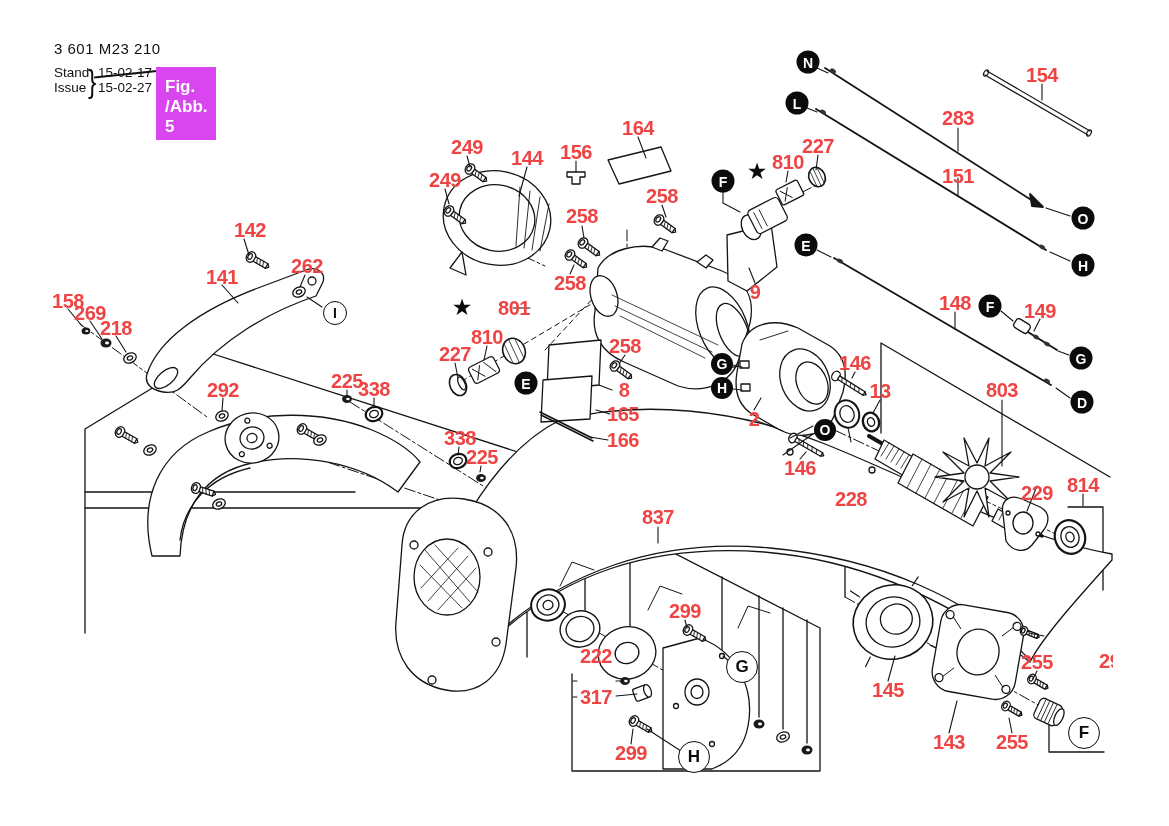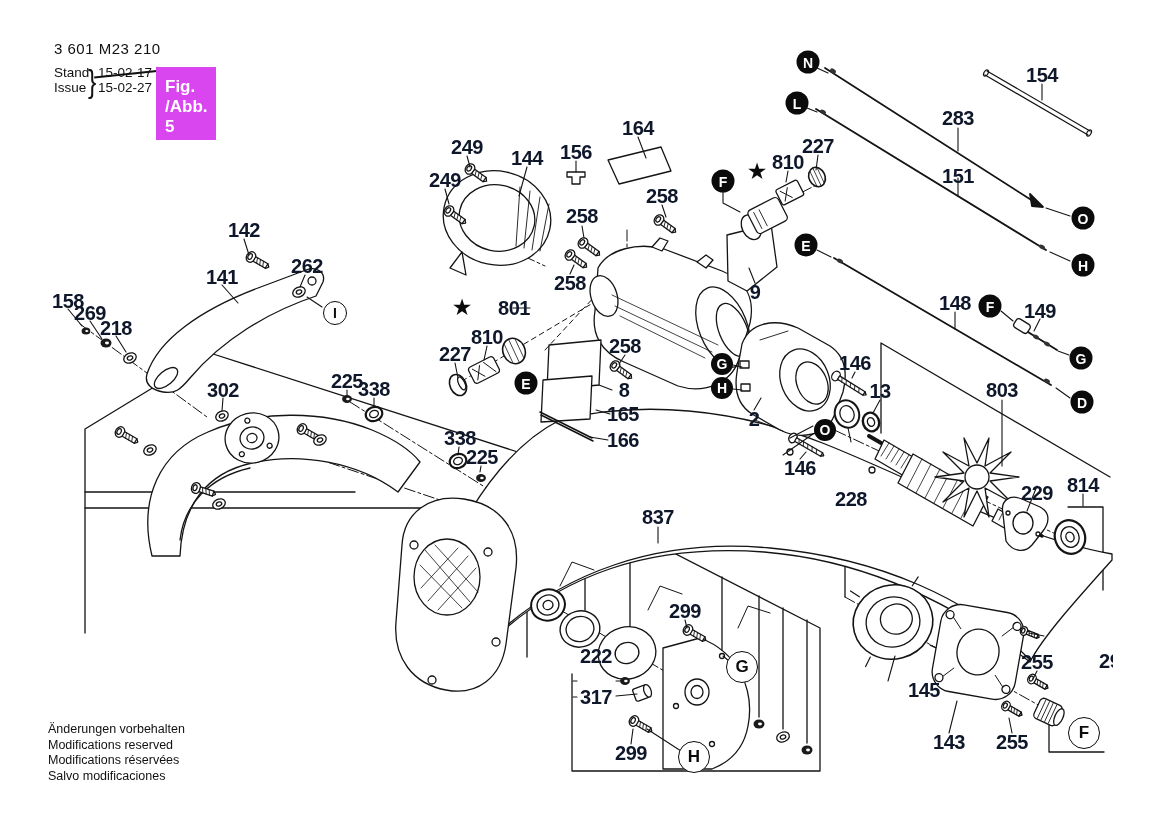--- a/index.html
+++ b/index.html
@@ -1,21 +1,21 @@
 <!DOCTYPE html>
 <html><head>
 <meta charset="utf-8">
 <style>
   html,body{margin:0;padding:0;background:#fff;}
   #stage{position:relative;width:1113px;height:826px;background:#fff;overflow:hidden;
          font-family:Liberation Sans, sans-serif;color:#111;}
   #art{position:absolute;left:0;top:0;}
   .layer{position:absolute;left:0;top:0;width:100%;height:100%;pointer-events:none;}
   .plabel{position:absolute;transform:translate(-50%,-50%);font-weight:bold;font-size:20px;
-          letter-spacing:-0.5px;white-space:nowrap;color:#0f172a;}
+          letter-spacing:-0.5px;white-space:nowrap;color:#ef4444;}
   .star{position:absolute;transform:translate(-50%,-50%);font-size:23px;color:#0b0b0b;}
   .cletter{position:absolute;transform:translate(-50%,-50%);border-radius:50%;
            display:flex;align-items:center;justify-content:center;font-weight:bold;}
   .cletter.filled{background:#0b0b0b;color:#fff;}
   .cletter.outline{background:#fff;color:#0b0b0b;border:1.7px solid #0b0b0b;}
   #title-block{position:absolute;left:54px;top:40px;}
   #part-number{font-size:15px;letter-spacing:0.5px;}
   #stand-issue{position:absolute;left:0px;top:26px;font-size:13.5px;line-height:14.5px;}
   #brace{position:absolute;left:33px;top:24px;font-size:31px;font-weight:normal;
          transform:scaleX(0.8);}
@@ -392,21 +392,21 @@
       <div class="plabel" style="left: 638px; top: 128px;">164</div>
       <div class="plabel" style="left: 582px; top: 216px;">258</div>
       <div class="plabel" style="left: 570px; top: 283px;">258</div>
       <div class="plabel" style="left: 662px; top: 196px;">258</div>
       <div class="plabel" style="left: 625px; top: 346px;">258</div>
       <div class="plabel" style="left: 788px; top: 162px;">810</div>
       <div class="plabel" style="left: 818px; top: 146px;">227</div>
       <div class="plabel" style="left: 1042px; top: 75px;">154</div>
       <div class="plabel" style="left: 958px; top: 118px;">283</div>
       <div class="plabel" style="left: 958px; top: 176px;">151</div>
-      <div class="plabel" style="left: 244px; top: 230px;">142</div>
+      <div class="plabel" style="left: 250px; top: 230px;">142</div>
       <div class="plabel" style="left: 222px; top: 277px;">141</div>
       <div class="plabel" style="left: 307px; top: 266px;">262</div>
       <div class="plabel" style="left: 68px; top: 301px;">158</div>
       <div class="plabel" style="left: 90px; top: 313px;">269</div>
       <div class="plabel" style="left: 116px; top: 328px;">218</div>
       <div class="plabel" style="left: 755px; top: 292px;">9</div>
       <div class="plabel" style="left: 514px; top: 308px;">801</div>
       <div class="plabel" style="left: 487px; top: 337px;">810</div>
       <div class="plabel" style="left: 455px; top: 354px;">227</div>
       <div class="plabel" style="left: 624px; top: 390px;">8</div>
@@ -415,31 +415,31 @@
       <div class="plabel" style="left: 955px; top: 303px;">148</div>
       <div class="plabel" style="left: 1040px; top: 311px;">149</div>
       <div class="plabel" style="left: 855px; top: 363px;">146</div>
       <div class="plabel" style="left: 880px; top: 391px;">13</div>
       <div class="plabel" style="left: 754px; top: 419px;">2</div>
       <div class="plabel" style="left: 851px; top: 451px; margin-top: 48px;">228</div>
       <div class="plabel" style="left: 800px; top: 468px;">146</div>
       <div class="plabel" style="left: 1002px; top: 390px;">803</div>
       <div class="plabel" style="left: 1037px; top: 477px; margin-top: 16px;">229</div>
       <div class="plabel" style="left: 1083px; top: 485px;">814</div>
-      <div class="plabel" style="left: 223px; top: 390px;">302</div>
+      <div class="plabel" style="left: 223px; top: 390px;">292</div>
       <div class="plabel" style="left: 347px; top: 381px;">225</div>
       <div class="plabel" style="left: 374px; top: 389px;">338</div>
       <div class="plabel" style="left: 460px; top: 438px;">338</div>
       <div class="plabel" style="left: 482px; top: 457px;">225</div>
       <div class="plabel" style="left: 658px; top: 517px;">837</div>
       <div class="plabel" style="left: 685px; top: 611px;">299</div>
       <div class="plabel" style="left: 596px; top: 656px;">222</div>
       <div class="plabel" style="left: 596px; top: 697px;">317</div>
       <div class="plabel" style="left: 631px; top: 753px;">299</div>
-      <div class="plabel" style="left: 888px; top: 690px; margin-left: 36px;">145</div>
+      <div class="plabel" style="left: 888px; top: 690px;">145</div>
       <div class="plabel" style="left: 949px; top: 742px;">143</div>
       <div class="plabel" style="left: 1115px; top: 637px; margin-top: 24px;">295</div>
       <div class="plabel" style="left: 1037px; top: 662px;">255</div>
       <div class="plabel" style="left: 1012px; top: 742px;">255</div>
     </div>
 <div id="letters-layer" class="layer">
       <div class="cletter filled" style="left: 808px; top: 62px; width: 23px; height: 23px; font-size: 14px;">N</div>
       <div class="cletter filled" style="left: 797px; top: 103px; width: 23px; height: 23px; font-size: 14px;">L</div>
       <div class="cletter filled" style="left: 1083px; top: 218px; width: 23px; height: 23px; font-size: 14px;">O</div>
       <div class="cletter filled" style="left: 1083px; top: 265px; width: 23px; height: 23px; font-size: 14px;">H</div>
@@ -455,20 +455,14 @@
       <div class="cletter outline" style="left: 335px; top: 313px; width: 22px; height: 22px; font-size: 14px;">I</div>
       <div class="cletter outline" style="left: 742px; top: 667px; width: 30px; height: 30px; font-size: 17px;">G</div>
       <div class="cletter outline" style="left: 694px; top: 757px; width: 30px; height: 30px; font-size: 17px;">H</div>
       <div class="cletter outline" style="left: 1084px; top: 733px; width: 30px; height: 30px; font-size: 17px;">F</div>
     </div>
 <div id="stars-layer" class="layer">
       <div class="star" style="left: 462px; top: 307px;">★</div>
       <div class="star" style="left: 757px; top: 171px;">★</div>
     </div>
 
-<div id="footer">
-      <div class="">Änderungen vorbehalten</div>
-      <div class="">Modifications reserved</div>
-      <div class="">Modifications réservées</div>
-      <div class="">Salvo modificaciones</div>
-    </div>
 
 </div>
 
 </body></html>

